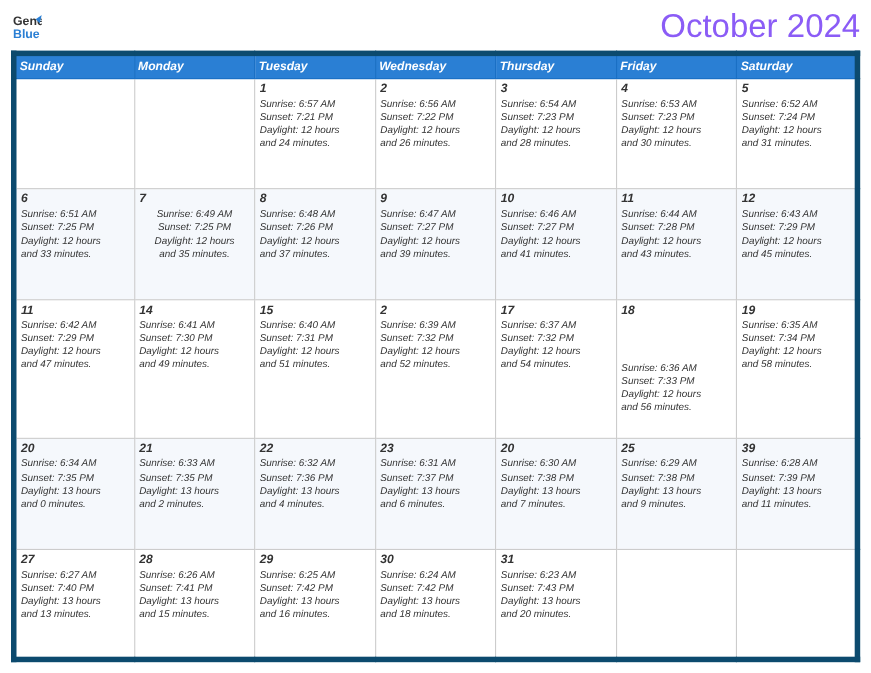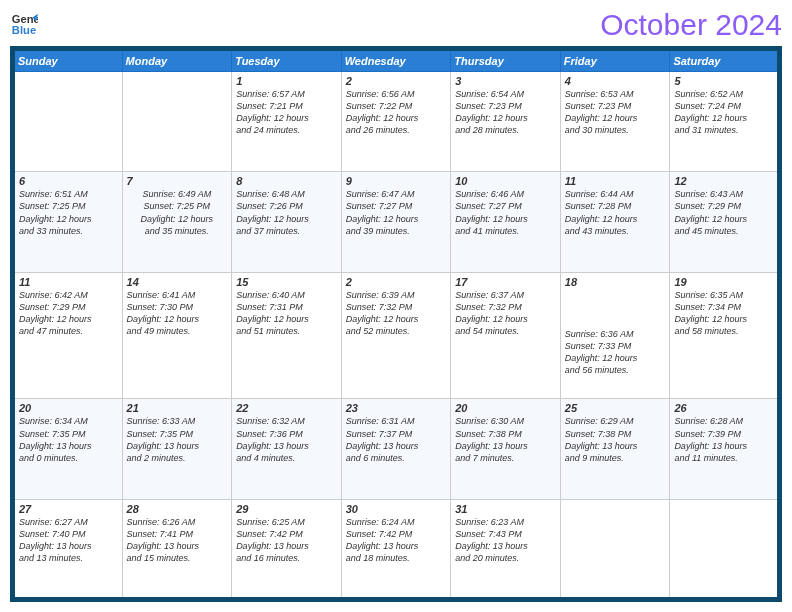--- a/index.html
+++ b/index.html
@@ -302,21 +302,21 @@
 and 7 minutes.</div>
           </td>
           <td>
             <span class="day-num">25</span>
             <div class="cell-content" style="white-space: pre-line;">Sunrise: 6:29 AM
 Sunset: 7:38 PM
 Daylight: 13 hours
 and 9 minutes.</div>
           </td>
           <td>
-            <span class="day-num">26</span>
+            <span class="day-num">39</span>
             <div class="cell-content" style="white-space: pre-line;">Sunrise: 6:28 AM
 Sunset: 7:39 PM
 Daylight: 13 hours
 and 11 minutes.</div>
           </td>
         </tr>
         <tr>
           <td>
             <span class="day-num">27</span>
             <div class="cell-content" style="white-space: pre-line;">Sunrise: 6:27 AM

